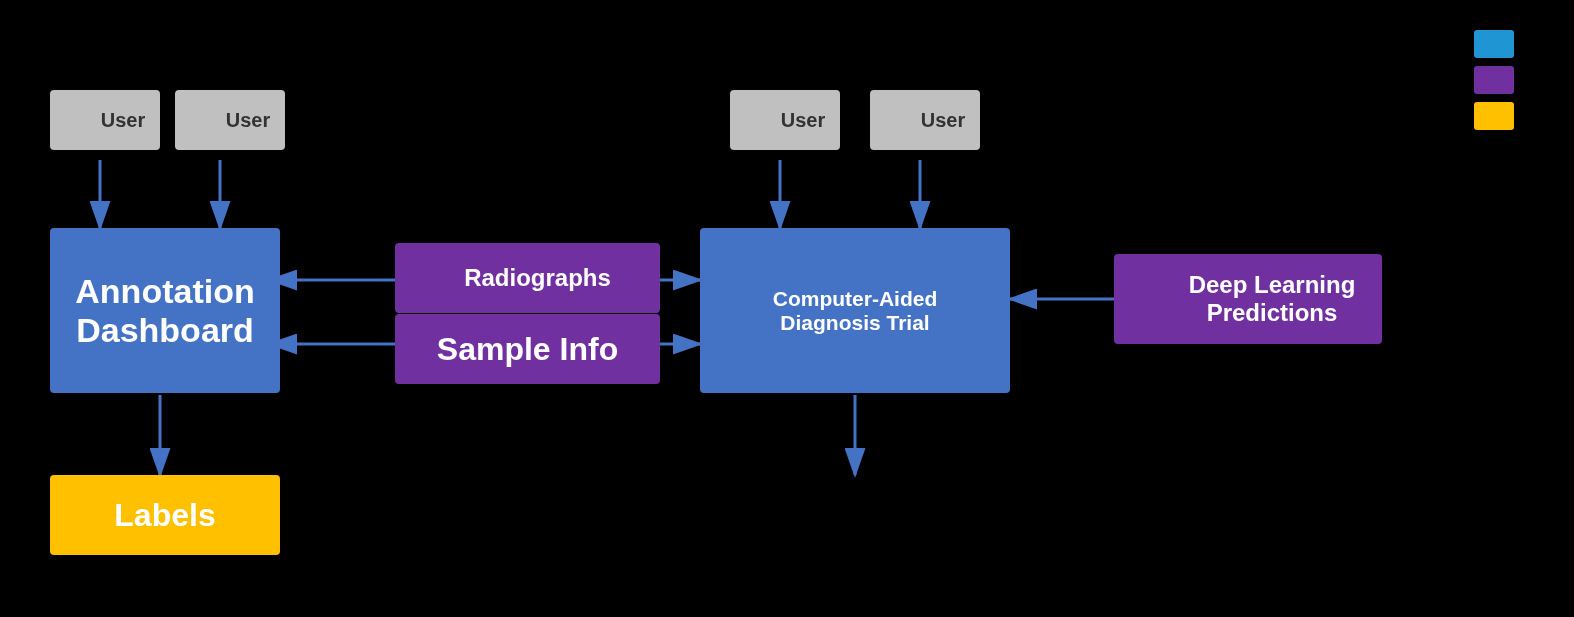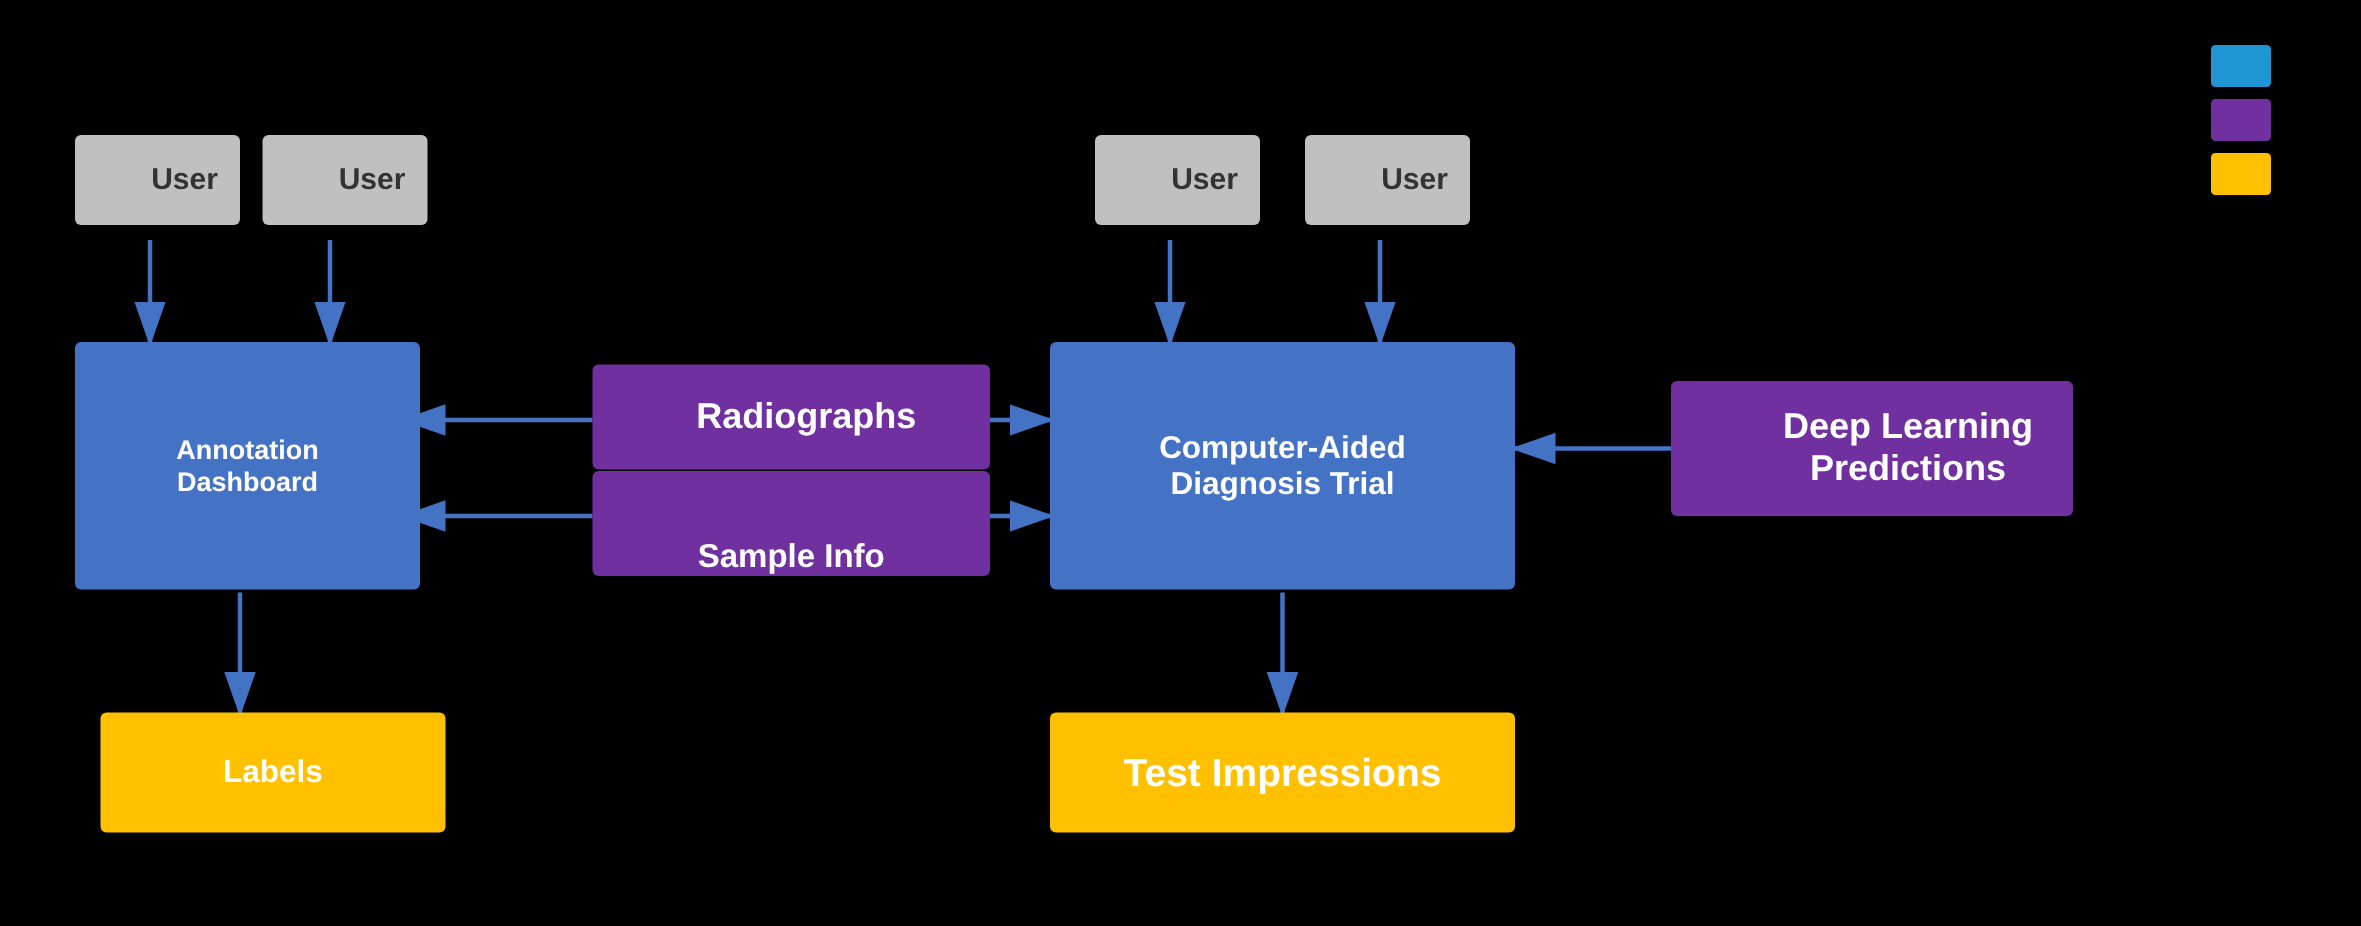--- a/index.html
+++ b/index.html
@@ -110,30 +110,30 @@
   </svg>
 
   <div class="box box-gray" style="left:50px; top:90px; width:110px; height:60px; font-size:20px;">
     <span>User</span>
   </div>
 
   <div class="box box-gray" style="left:175px; top:90px; width:110px; height:60px; font-size:20px;">
     <span>User</span>
   </div>
 
-  <div class="box box-blue" style="left:50px; top:228px; width:230px; height:165px; font-size:18px;">
+  <div class="box box-blue" style="left:50px; top:228px; width:230px; height:165px; font-size:34px;">
     <span style="white-space:pre-line;">Annotation
 Dashboard</span>
   </div>
 
   <div class="box box-purple" style="left:395px; top:243px; width:265px; height:70px; font-size:24px;padding-left:20px;">
     <span>Radiographs</span>
   </div>
 
-  <div class="box box-purple" style="left:395px; top:314px; width:265px; height:70px; font-size:22px;align-items:flex-end;">
+  <div class="box box-purple" style="left:395px; top:314px; width:265px; height:70px; font-size:32px;">
     <span>Sample Info</span>
   </div>
 
   <div class="box box-gray" style="left:730px; top:90px; width:110px; height:60px; font-size:20px;">
     <span>User</span>
   </div>
 
   <div class="box box-gray" style="left:870px; top:90px; width:110px; height:60px; font-size:20px;">
     <span>User</span>
   </div>
@@ -141,27 +141,24 @@
   <div class="box box-blue" style="left:700px; top:228px; width:310px; height:165px; font-size:21px;">
     <span style="white-space:pre-line;">Computer-Aided
 Diagnosis Trial</span>
   </div>
 
   <div class="box box-purple" style="left:1114px; top:254px; width:268px; height:90px; font-size:24px;">
     <span style="white-space:pre-line;margin-left:48px;">Deep Learning
 Predictions</span>
   </div>
 
-  <div class="box box-yellow" style="left:67px; top:475px; width:230px; height:80px; font-size:21px;">
+  <div class="box box-yellow" style="left:50px; top:475px; width:230px; height:80px; font-size:32px;">
     <span>Labels</span>
   </div>
 
-  <div class="box box-yellow" style="left:700px; top:475px; width:310px; height:80px; font-size:26px;">
-    <span>Test Impressions</span>
-  </div>
 
   <div class="legend">
     <div class="legend-item">
       <div class="legend-color" style="background:#1F96D3;"></div>
     </div>
     <div class="legend-item">
       <div class="legend-color" style="background:#7030A0;"></div>
     </div>
     <div class="legend-item">
       <div class="legend-color" style="background:#FFC000;"></div>

